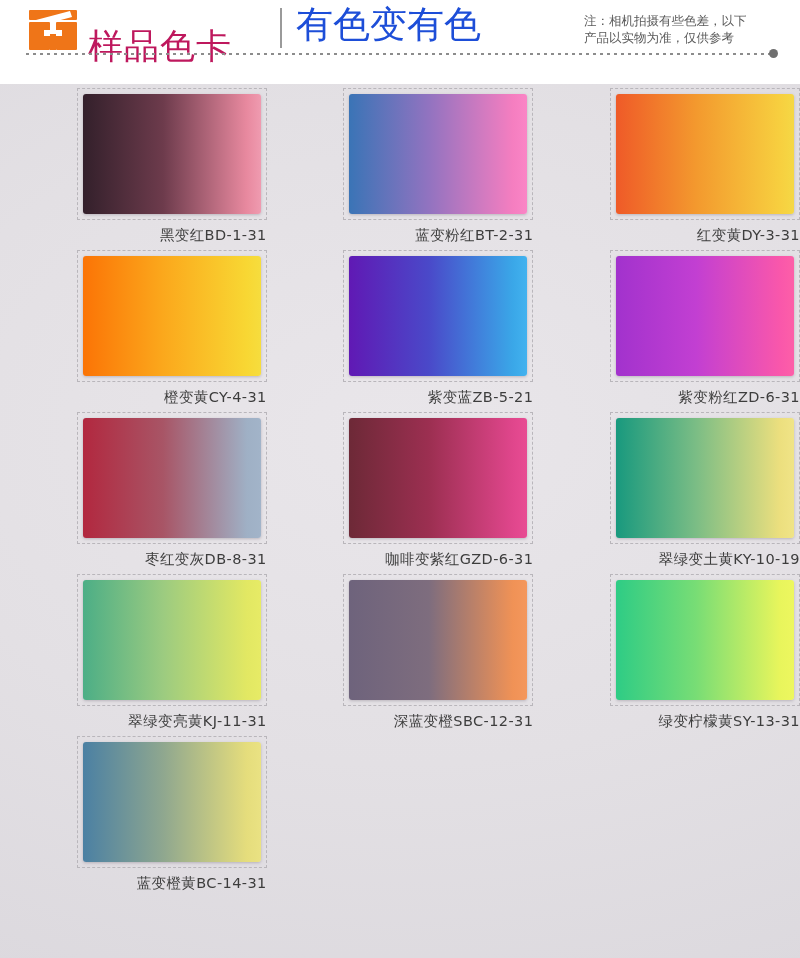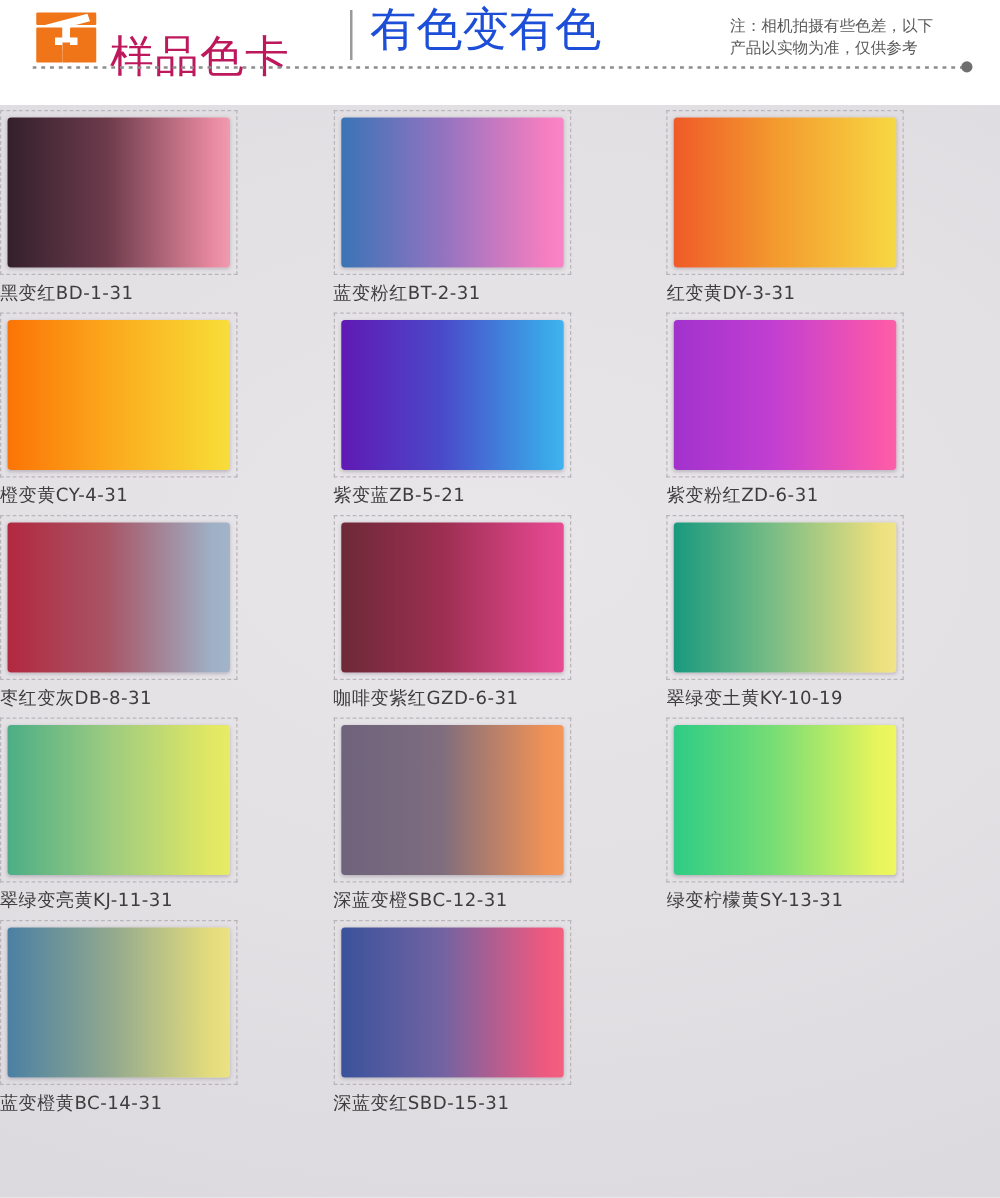--- a/index.html
+++ b/index.html
@@ -126,21 +126,21 @@
     display: grid;
     grid-template-columns: repeat(3, 1fr);
     grid-auto-rows: 162px;
     column-gap: 0px;
     row-gap: 0px;
   }
   .cell {
     position: relative;
     display: flex;
     flex-direction: column;
-    align-items: flex-start;
+    align-items: flex-end;
   }
   .swatch-frame {
     position: relative;
     width: 190px;
     height: 132px;
     padding: 5px;
     box-sizing: border-box;
     border: 1px dashed #b9b6bb;
   }
   .swatch {
@@ -264,20 +264,14 @@
           <div class="swatch" style="background: linear-gradient(to right, rgb(46, 204, 133) 0%, rgb(120, 221, 117) 45%, rgb(232, 245, 92) 92%, rgb(237, 247, 95) 100%);"></div>
         </div>
         <div class="swatch-label">绿变柠檬黄SY-13-31</div>
       </div>
       <div class="cell">
         <div class="swatch-frame">
           <div class="swatch" style="background: linear-gradient(to right, rgb(75, 128, 163) 0%, rgb(143, 167, 143) 45%, rgb(229, 221, 124) 92%, rgb(234, 226, 131) 100%);"></div>
         </div>
         <div class="swatch-label">蓝变橙黄BC-14-31</div>
       </div>
-      <div class="cell">
-        <div class="swatch-frame">
-          <div class="swatch" style="background: linear-gradient(to right, rgb(58, 82, 155) 0%, rgb(113, 99, 162) 45%, rgb(239, 89, 127) 92%, rgb(244, 96, 127) 100%);"></div>
-        </div>
-        <div class="swatch-label">深蓝变红SBD-15-31</div>
-      </div>
     </div>
 </div>
 
 </body></html>

